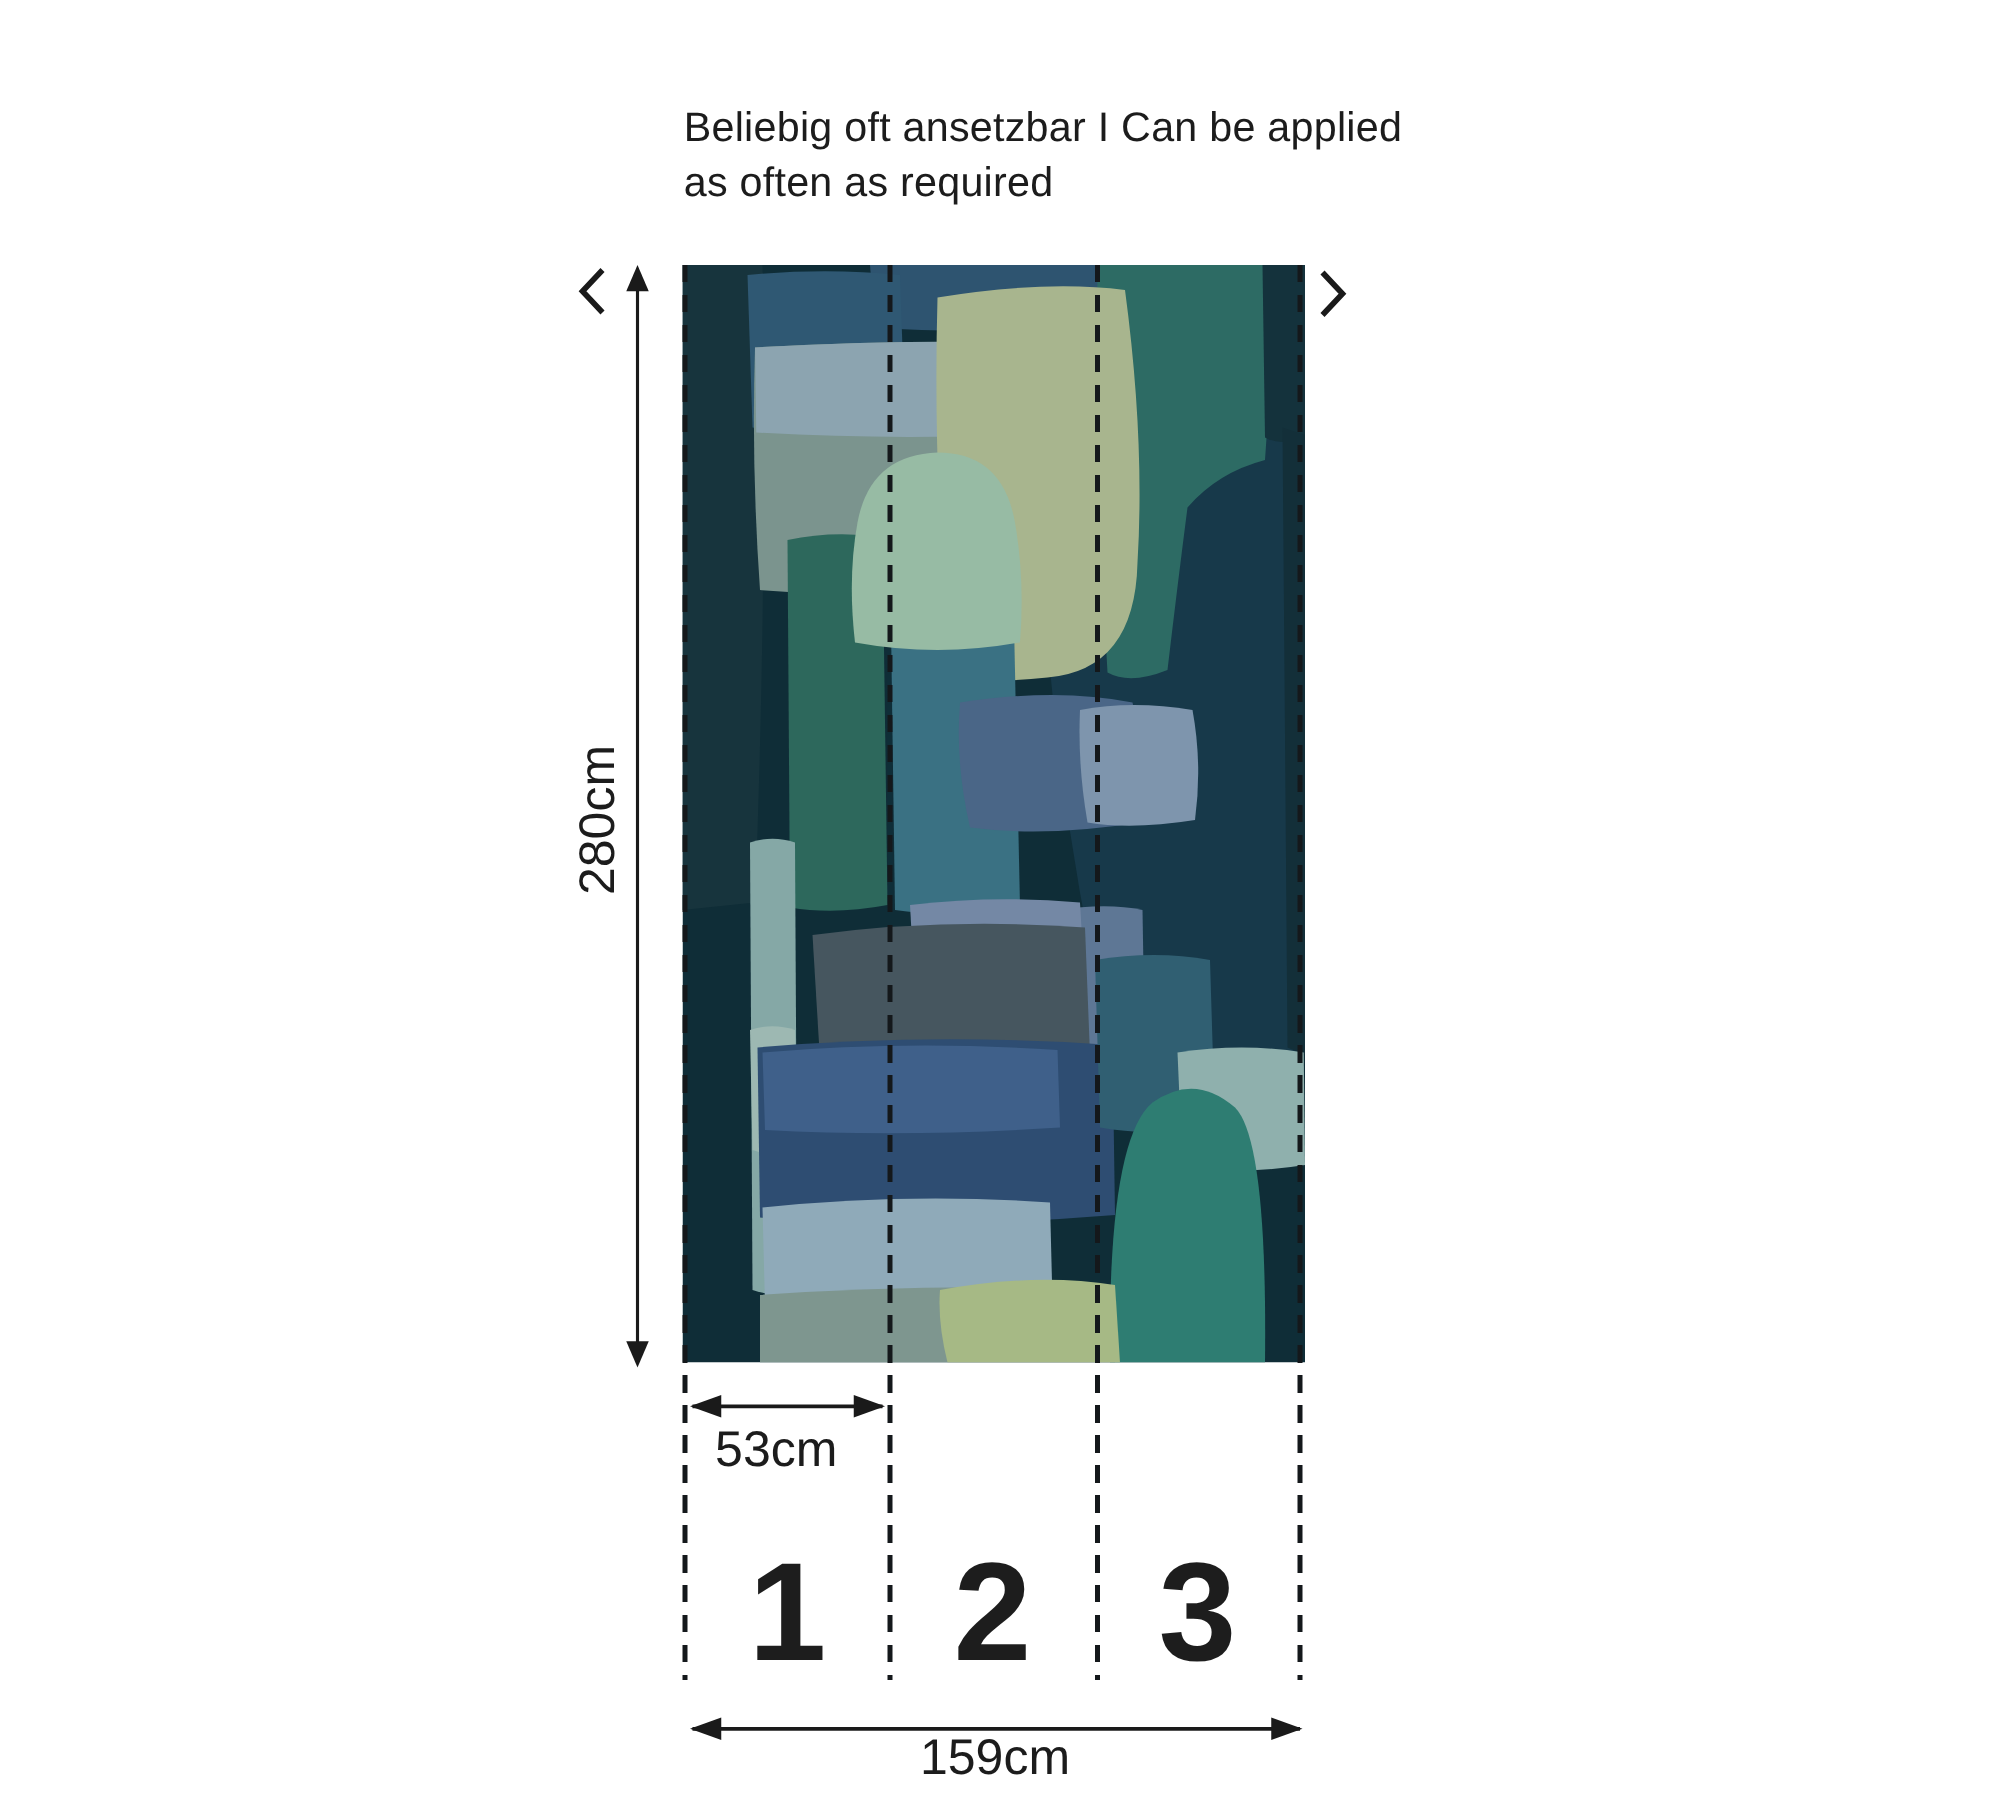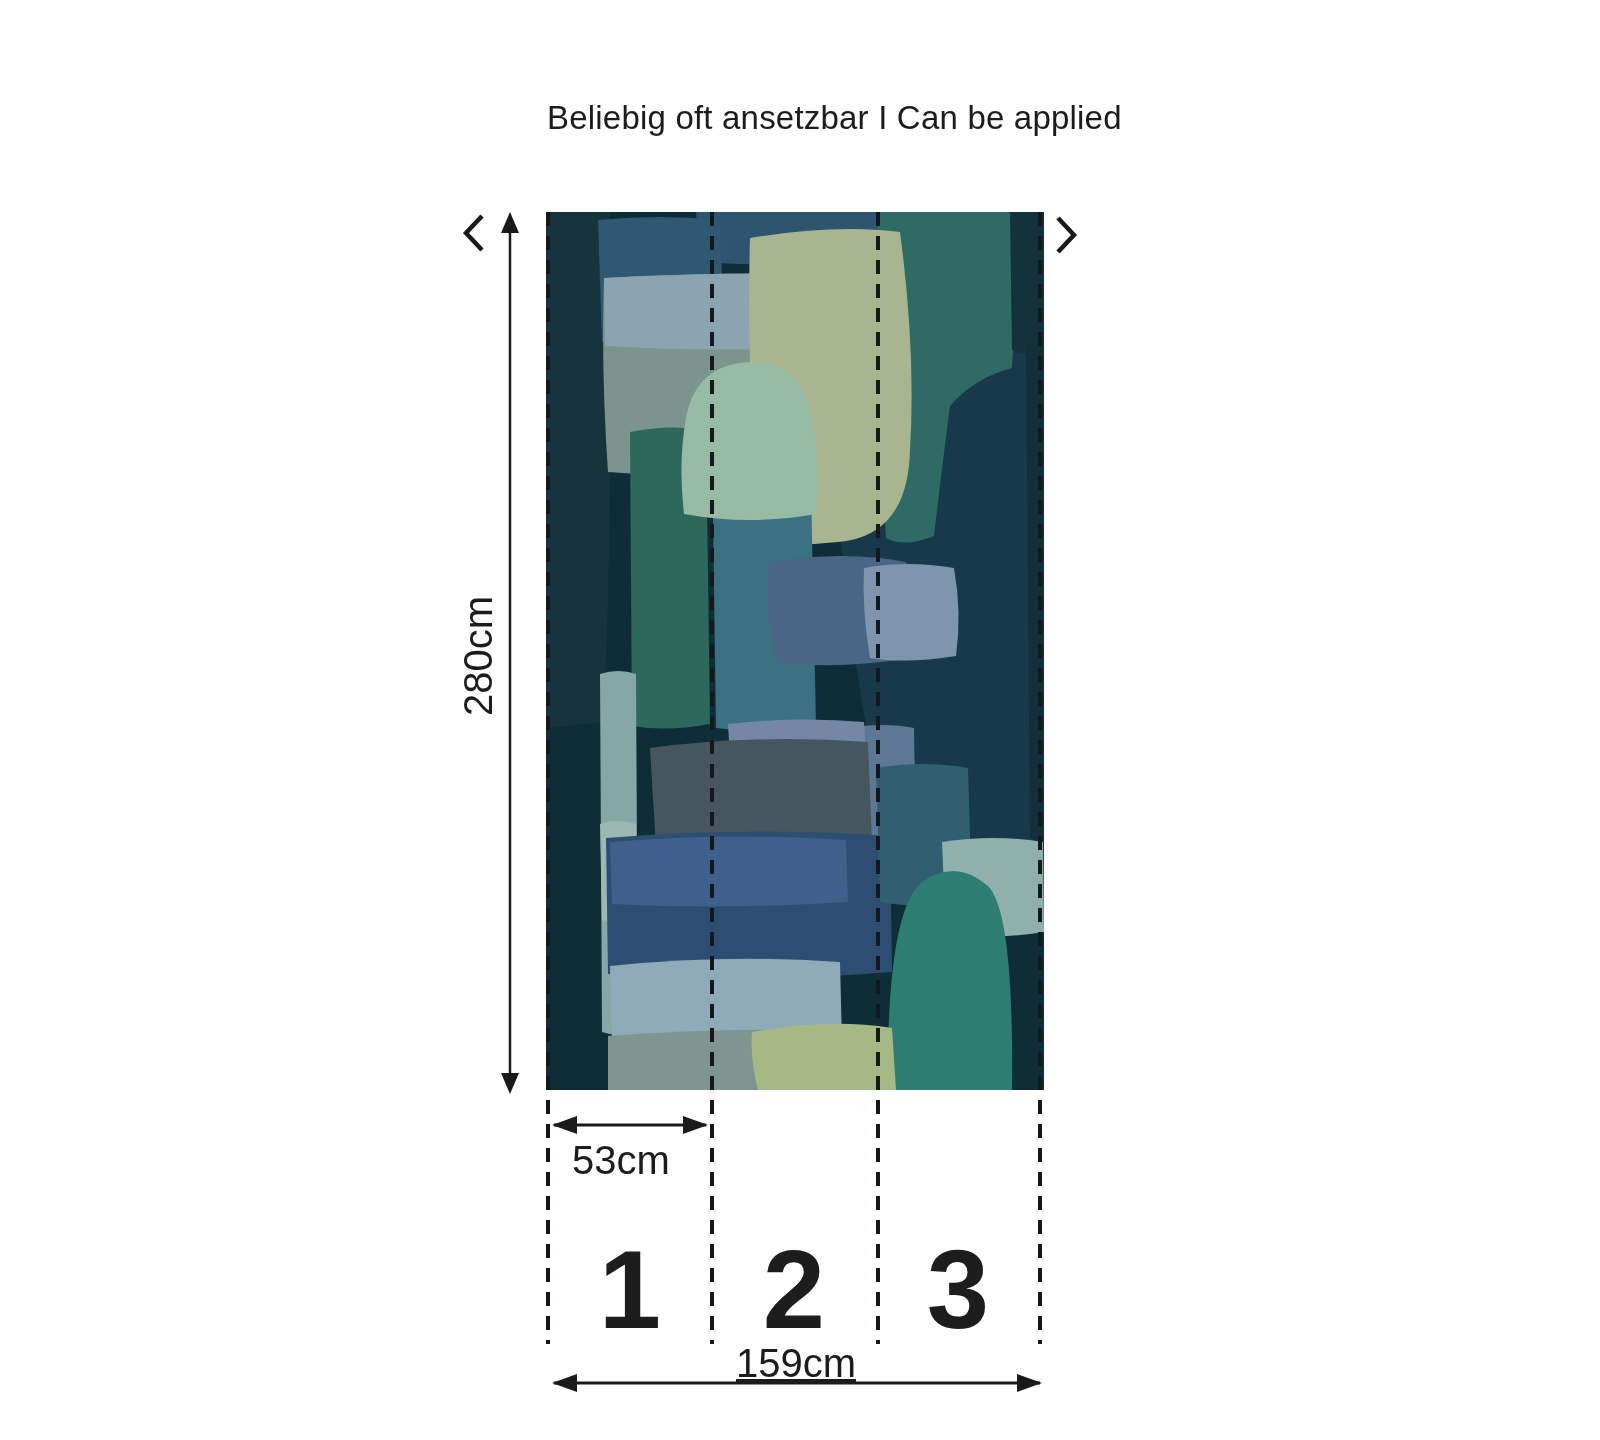--- a/index.html
+++ b/index.html
@@ -8,21 +8,21 @@
   .stage {
     position: relative;
     width: 1600px;
     height: 1440px;
     background: #ffffff;
     overflow: hidden;
   }
   .note {
     position: absolute;
     left: 547px;
-    top: 96px;
+    top: 80px;
     font-size: 33px;
     line-height: 44px;
     color: #1c1c1c;
     letter-spacing: 0.2px;
   }
   .mural {
     position: absolute;
     left: 546px;
     top: 212px;
     width: 498px;
@@ -48,21 +48,21 @@
   }
   .label-height {
     left: 398px;
     top: 634px;
     width: 160px;
     height: 44px;
     line-height: 44px;
     transform: rotate(-90deg);
   }
   .label-53 { left: 539px; top: 1138px; width: 164px; }
-  .label-159 { left: 548px; top: 1341px; width: 496px; text-decoration: underline; }
+  .label-159 { left: 548px; top: 1384px; width: 496px; }
   .panel-number {
     position: absolute;
     top: 1238px;
     width: 164px;
     height: 110px;
     line-height: 104px;
     text-align: center;
     font-size: 112px;
     font-weight: bold;
     color: #1d1d1d;
@@ -72,20 +72,21 @@
   .panel-number.p3 { left: 876px; }
   .abs-svg { position: absolute; display: block; }
 </style>
 </head>
 <body>
 
 <div class="stage">
 
   <div class="note">
     <div>Beliebig oft ansetzbar I Can be applied</div>
+    <div>as often as required</div>
   </div>
 
   <svg class="abs-svg" style="left:460px;top:211px" width="26" height="44" viewBox="0 0 26 44">
     <path d="M22 5 L6 22 L22 39" fill="none" stroke="#1a1a1a" stroke-width="4.5"></path>
   </svg>
   <svg class="abs-svg" style="left:1054px;top:213px" width="26" height="44" viewBox="0 0 26 44">
     <path d="M4 5 L20 22 L4 39" fill="none" stroke="#1a1a1a" stroke-width="4.5"></path>
   </svg>
 
   <svg class="abs-svg" style="left:497px;top:210px" width="26" height="886" viewBox="0 0 26 886">

